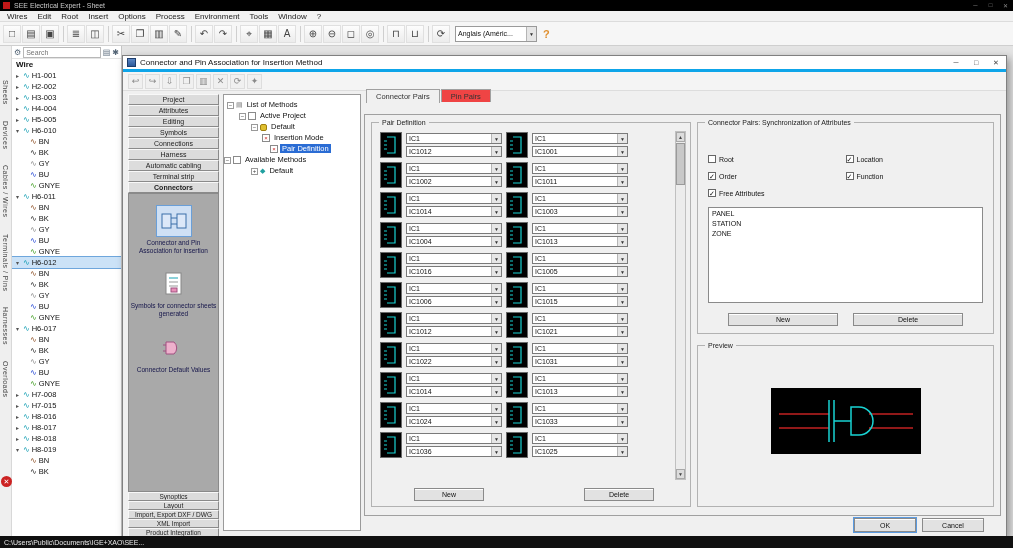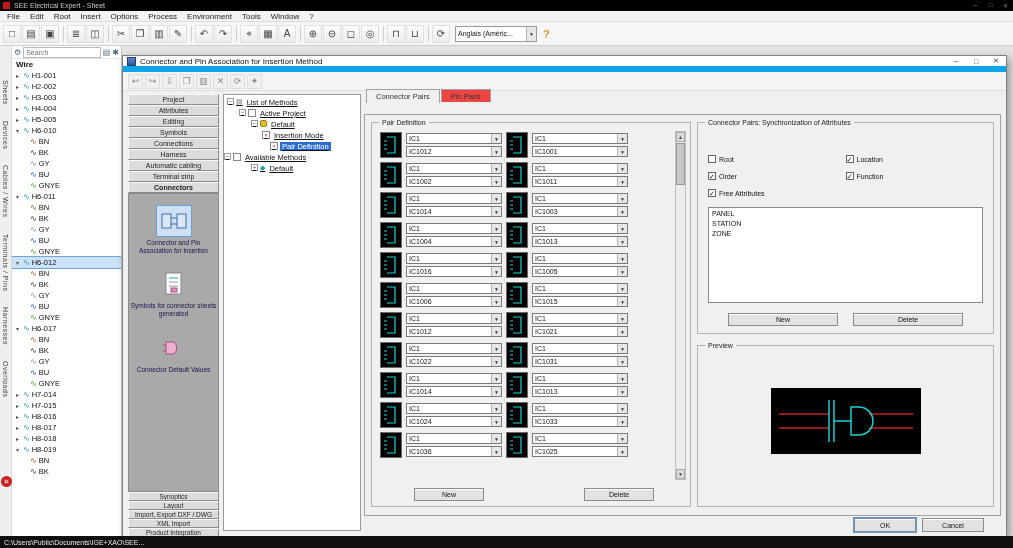--- a/index.html
+++ b/index.html
@@ -52,21 +52,21 @@
   .wtrow.child{padding-left:16px;}
   .wtrow.selected{background:#cbe2f7;outline:1px solid #6ea6dc;}
 
   #statusbar{position:absolute;left:0;right:0;bottom:0;height:12px;background:#101010;color:#e8e8e8;
              font-size:7px;display:flex;align-items:center;padding-left:4px;}
 
   
   #dialog{position:absolute;left:122px;top:55px;width:885px;height:482px;background:#f0f0f0;
           border:1px solid #808080;box-shadow:3px 3px 8px rgba(0,0,0,.35);}
   #dlg-titlebar{height:16px;background:#fff;display:flex;align-items:center;gap:4px;padding-left:4px;
-                border-bottom:6px solid #0ea5e9;font-size:8px;}
+                border-bottom:3px solid #0ea5e9;font-size:8px;}
   #dlg-appicon{width:9px;height:9px;background:linear-gradient(#5b87c5,#2d5a9a);border:1px solid #1d3d6b;flex:none;}
   #dlg-titlebar .winctl{margin-left:auto;display:flex;height:100%;}
   .dwinbtn{width:20px;display:flex;align-items:center;justify-content:center;font-size:7px;color:#444;}
   #dlg-toolbar{height:19px;display:flex;align-items:center;gap:2px;padding-left:5px;background:#f4f4f4;
                border-bottom:1px solid #ddd;}
   .dtbtn{width:15px;height:15px;display:flex;align-items:center;justify-content:center;font-size:9px;
          color:#8a8a8a;border:1px solid #ddd;background:#f0f0f0;}
 
   #dlg-cats{position:absolute;left:5px;top:38px;width:91px;}
   .cat-btn{height:11px;background:#dcdcdc;border:1px solid;border-color:#f8f8f8 #8a8a8a #8a8a8a #f8f8f8;
@@ -75,21 +75,21 @@
   #dlg-tools{position:absolute;left:5px;top:137px;width:91px;height:299px;background:#a9a9a9;
              border:1px solid #8a8a8a;display:flex;flex-direction:column;align-items:center;padding-top:12px;gap:14px;overflow:hidden;}
   .tool{display:flex;flex-direction:column;align-items:center;gap:3px;width:100%;}
   .ticonwrap{width:34px;height:30px;display:flex;align-items:center;justify-content:center;}
   .tool.selected .ticonwrap{background:#cfe0f4;outline:1px solid #6a9fd8;}
   .tcap{font-size:6.5px;color:#15154a;text-align:center;width:86px;line-height:1.25;}
   #dlg-cats-bottom{position:absolute;left:5px;top:436px;width:91px;}
 
   #dlg-tree{position:absolute;left:100px;top:38px;width:138px;bottom:5px;background:#fff;
             border:1px solid #9a9a9a;padding-top:3px;overflow:hidden;}
-  .trow{height:11px;display:flex;align-items:flex-start;font-size:7.5px;white-space:nowrap;text-decoration:underline;}
+  .trow{height:11px;display:flex;align-items:flex-end;font-size:7.5px;white-space:nowrap;}
   .texp{width:7px;height:7px;border:1px solid #999;background:#fff;font-size:6px;line-height:5px;
         text-align:center;color:#444;margin-right:2px;flex:none;}
   .tico{margin-right:2px;font-size:7px;flex:none;}
   .mini-box{width:8px;height:8px;border:1px solid #8a8a8a;background:#fff;margin-right:2px;flex:none;
             font-size:6px;color:#c22;line-height:7px;text-align:center;}
   .dot{width:7px;height:7px;border-radius:2px;background:#e0c030;border:1px solid #a08010;margin-right:2px;flex:none;}
   .tlabel{padding:0 2px;}
   .tlabel.selected{background:#2a6cd4;color:#fff;}
 
   #dlg-panel{position:absolute;left:241px;top:33px;right:5px;height:427px;}
@@ -147,21 +147,21 @@
     <span id="app-icon"></span>
     <span>SEE Electrical Expert - Sheet</span>
     <span class="winctl">
       <span class="winbtn">─</span>
       <span class="winbtn">□</span>
       <span class="winbtn">✕</span>
     </span>
   </div>
 
   <div id="menubar">
-      <span class="menu-item">File</span>
+      <span class="menu-item">Wires</span>
       <span class="menu-item">Edit</span>
       <span class="menu-item">Root</span>
       <span class="menu-item">Insert</span>
       <span class="menu-item">Options</span>
       <span class="menu-item">Process</span>
       <span class="menu-item">Environment</span>
       <span class="menu-item">Tools</span>
       <span class="menu-item">Window</span>
       <span class="menu-item">?</span>
     </div>
@@ -344,21 +344,21 @@
           <span class="wicon" style="color: rgb(26, 63, 212);">∿</span>
           <span>BU</span>
         </div>
         <div class="wtrow child">
           <span class="wicon" style="color: rgb(58, 154, 26);">∿</span>
           <span>GNYE</span>
         </div>
         <div class="wtrow">
           <span class="exp">▸</span>
           <span class="wicon" style="color: rgb(10, 154, 176);">∿</span>
-          <span>H7-014</span>
+          <span>H7-008</span>
         </div>
         <div class="wtrow">
           <span class="exp">▸</span>
           <span class="wicon" style="color: rgb(10, 154, 176);">∿</span>
           <span>H7-015</span>
         </div>
         <div class="wtrow">
           <span class="exp">▸</span>
           <span class="wicon" style="color: rgb(10, 154, 176);">∿</span>
           <span>H8-016</span>

